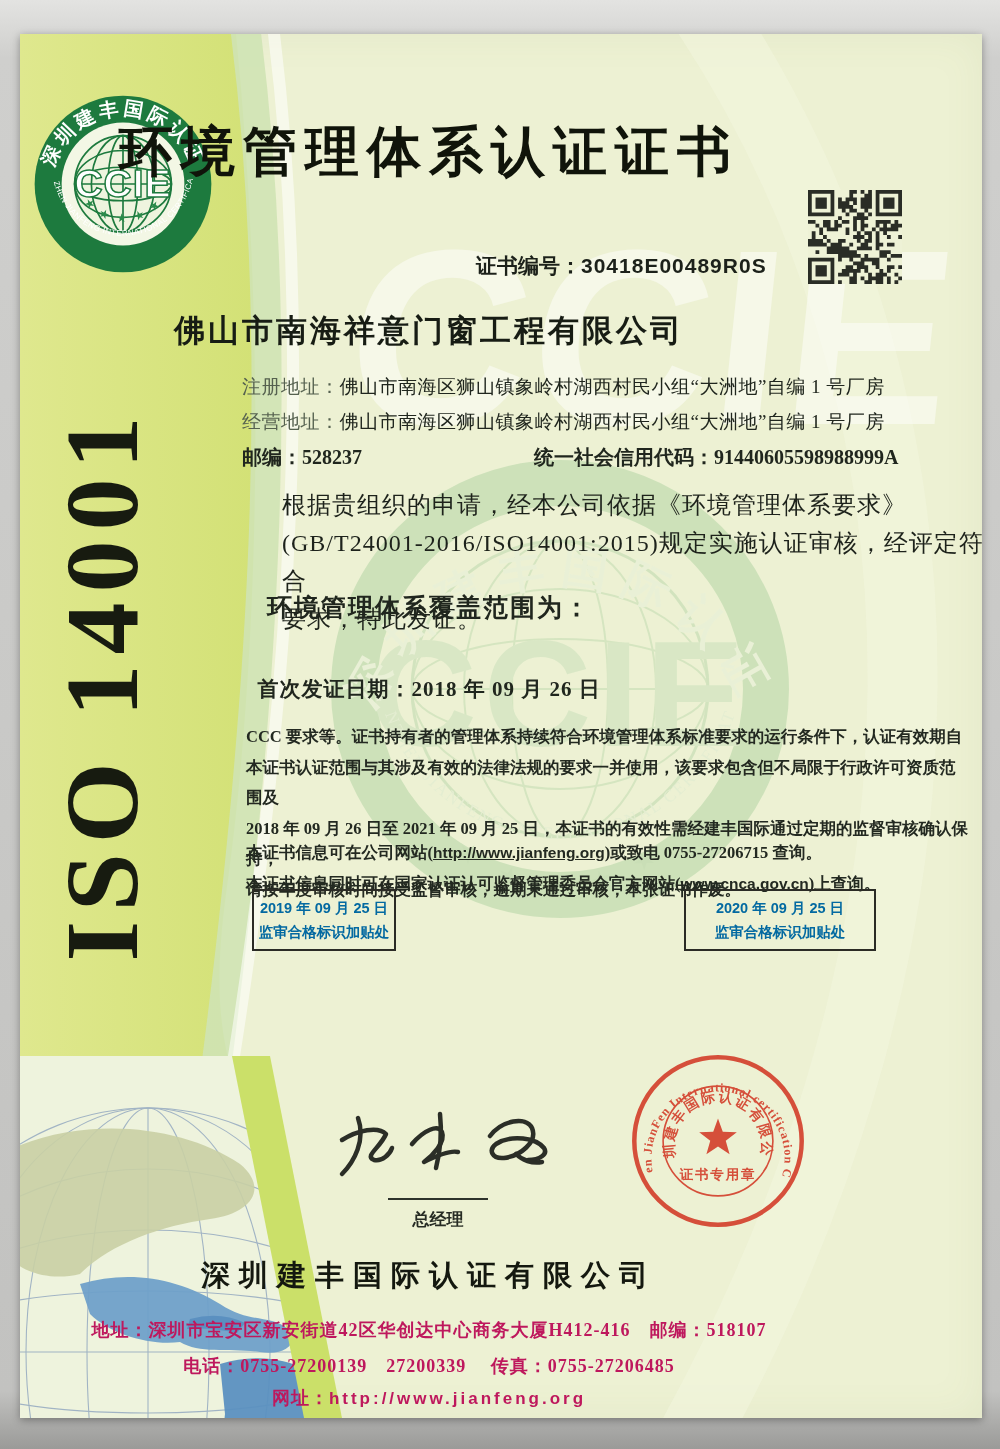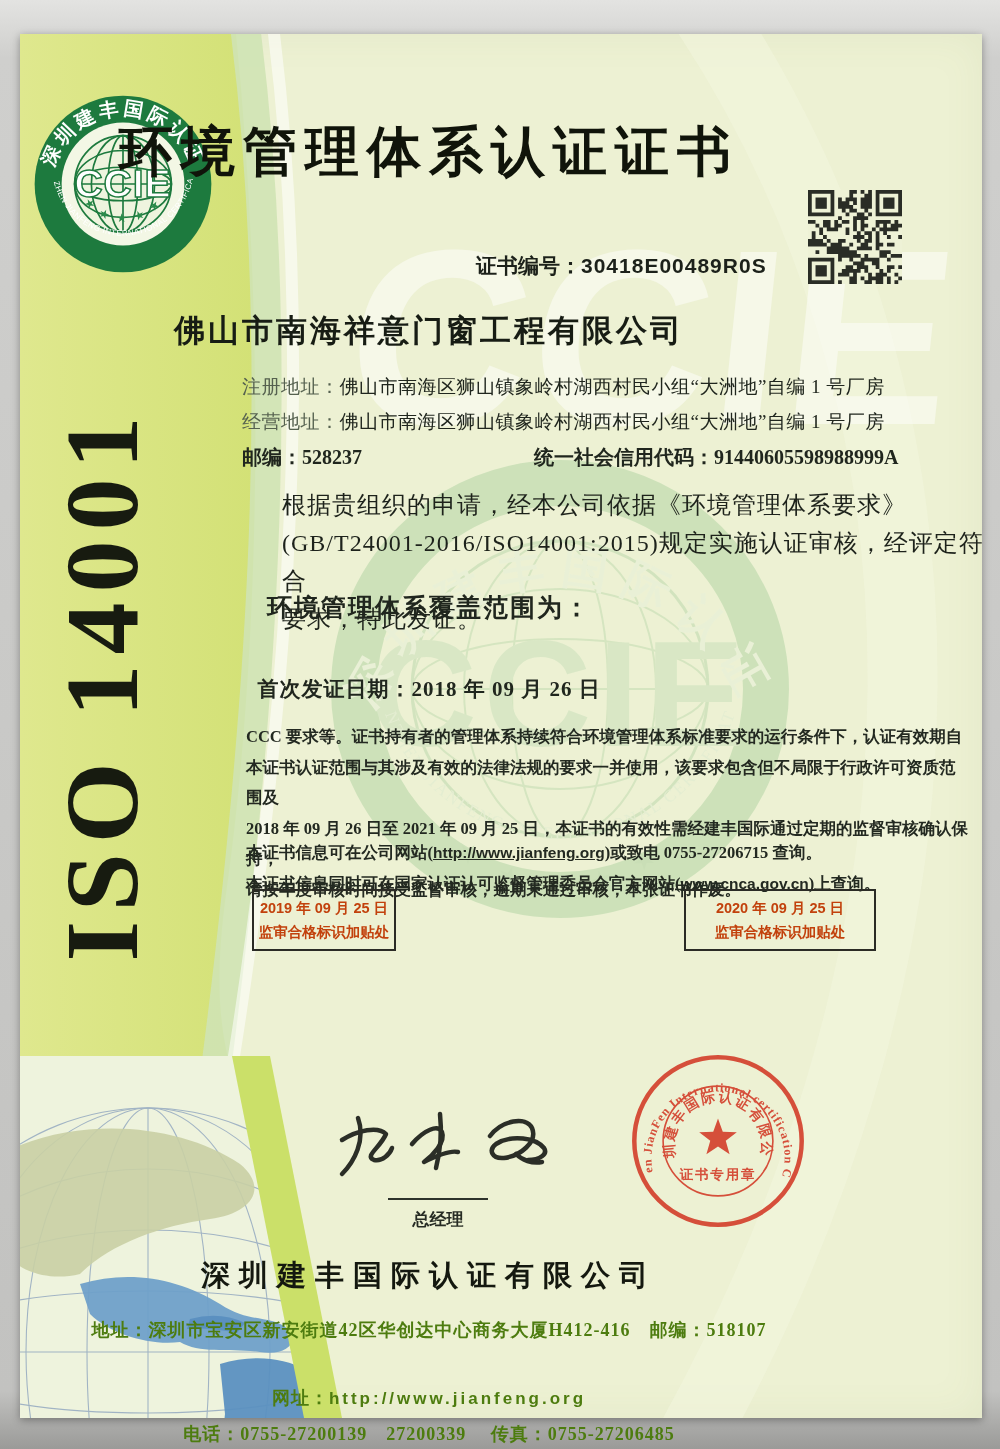--- a/index.html
+++ b/index.html
@@ -25,27 +25,27 @@
   .postrow .uscc{position:absolute;left:292px;top:0;}
   .bodypara{top:452px;left:222px;width:724px;font-size:24px;line-height:38px;color:#1d221b;letter-spacing:1px;margin-left:40px;}
   .scopehead{top:557px;font-size:25px;font-weight:bold;letter-spacing:2px;}
   .scopeline{top:603px;font-size:20px;letter-spacing:1px;}
   .firstissue{top:641px;font-size:21px;font-weight:bold;letter-spacing:1px;}
   .terms{top:688px;left:226px;width:724px;font-size:16.5px;line-height:30.5px;color:#232921;font-weight:600;}
   .query{left:226px;font-size:16.5px;font-weight:700;color:#232921;}
   .query .url{text-decoration:underline;font-family:"Liberation Sans",sans-serif;font-size:15.5px;}
   .auditbox{
     top:855px;height:58px;border:2px solid #2b2b25;
-    font-family:"Liberation Sans",sans-serif;font-size:14.5px;font-weight:bold;color:#c2410c;
+    font-family:"Liberation Sans",sans-serif;font-size:14.5px;font-weight:bold;color:#0369a1;
     display:flex;flex-direction:column;justify-content:center;align-items:center;gap:5px;
   }
   .sigline{top:1164px;left:368px;width:100px;border-top:2px solid #2e332c;}
   .sigtitle{top:1174px;left:368px;width:100px;text-align:center;font-size:17px;color:#272c24;font-weight:bold;}
   .issuer{top:1222px;font-size:29px;font-weight:bold;letter-spacing:9px;color:#14180f;font-family:"Liberation Sans",sans-serif;}
-  .fline{font-size:18px;font-weight:bold;color:#4d7c0f;letter-spacing:1px;}
+  .fline{font-size:18px;font-weight:bold;color:#be185d;letter-spacing:1px;}
   .weburl{font-family:"Liberation Sans",sans-serif;letter-spacing:3px;font-size:17px;}
   .iso-strip{
     top:584px;left:-280px;width:724px;height:132px;text-align:center;
     transform:rotate(-90deg);font-size:104px;font-weight:bold;color:#171b10;
     letter-spacing:10px;line-height:132px;font-family:"Liberation Serif",serif;
   }
   .ghost{
     top:160px;left:330px;width:640px;font-size:250px;font-weight:bold;
     color:rgba(255,255,255,.48);font-family:"Liberation Sans",sans-serif;
     transform:skewX(-6deg);letter-spacing:2px;pointer-events:none;
@@ -243,18 +243,18 @@
     </text>
     <text font-size="15.5" font-weight="bold" fill="#d4422e" letter-spacing="2.5">
       <textPath href="#sealCn" startOffset="50%" text-anchor="middle">深圳建丰国际认证有限公司</textPath>
     </text>
     <polygon points="100,75 105.3,89.7 120.9,90.2 108.6,99.8 112.9,114.8 100,106 87.1,114.8 91.4,99.8 79.1,90.2 94.7,89.7" fill="#d4422e"></polygon>
     <text x="100" y="142" text-anchor="middle" font-size="15" font-weight="bold" fill="#d4422e" letter-spacing="2">证书专用章</text>
   </svg>
 
   <div class="abs center issuer">深圳建丰国际认证有限公司</div>
   <div class="abs center fline" style="top:1284px;">地址：深圳市宝安区新安街道42区华创达中心商务大厦H412-416　邮编：518107</div>
-  <div class="abs center fline" style="top:1388px;">电话：0755-27200139　27200339　 传真：0755-27206485</div>
+  <div class="abs center fline" style="top:1320px;">电话：0755-27200139　27200339　 传真：0755-27206485</div>
   <div class="abs center fline" style="top:1352px;">
     <span>网址：</span><span class="weburl">http://www.jianfeng.org</span>
   </div>
 
 </div>
 
 </body></html>

